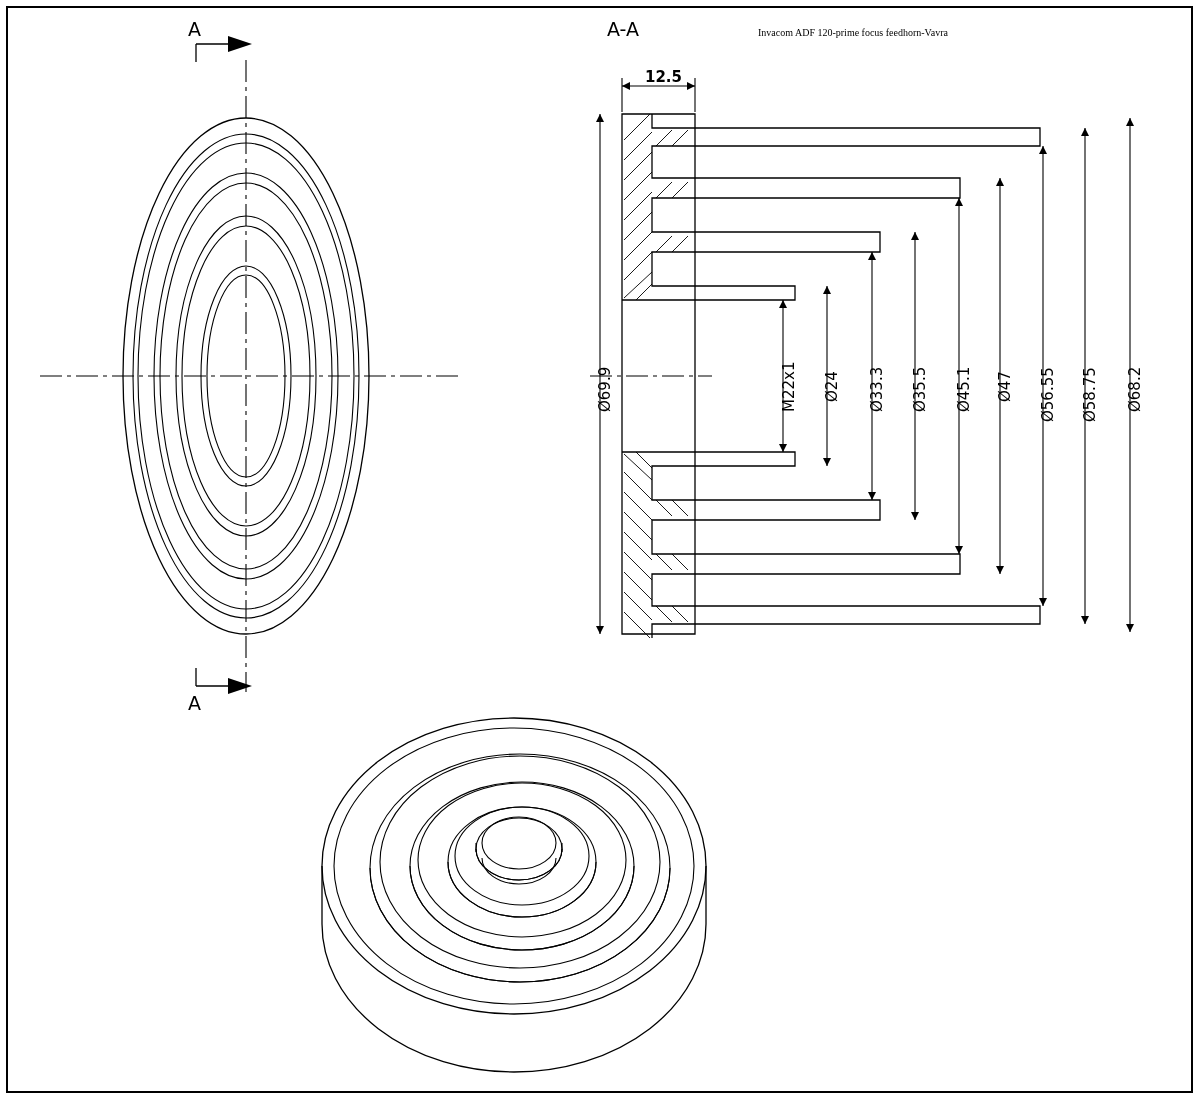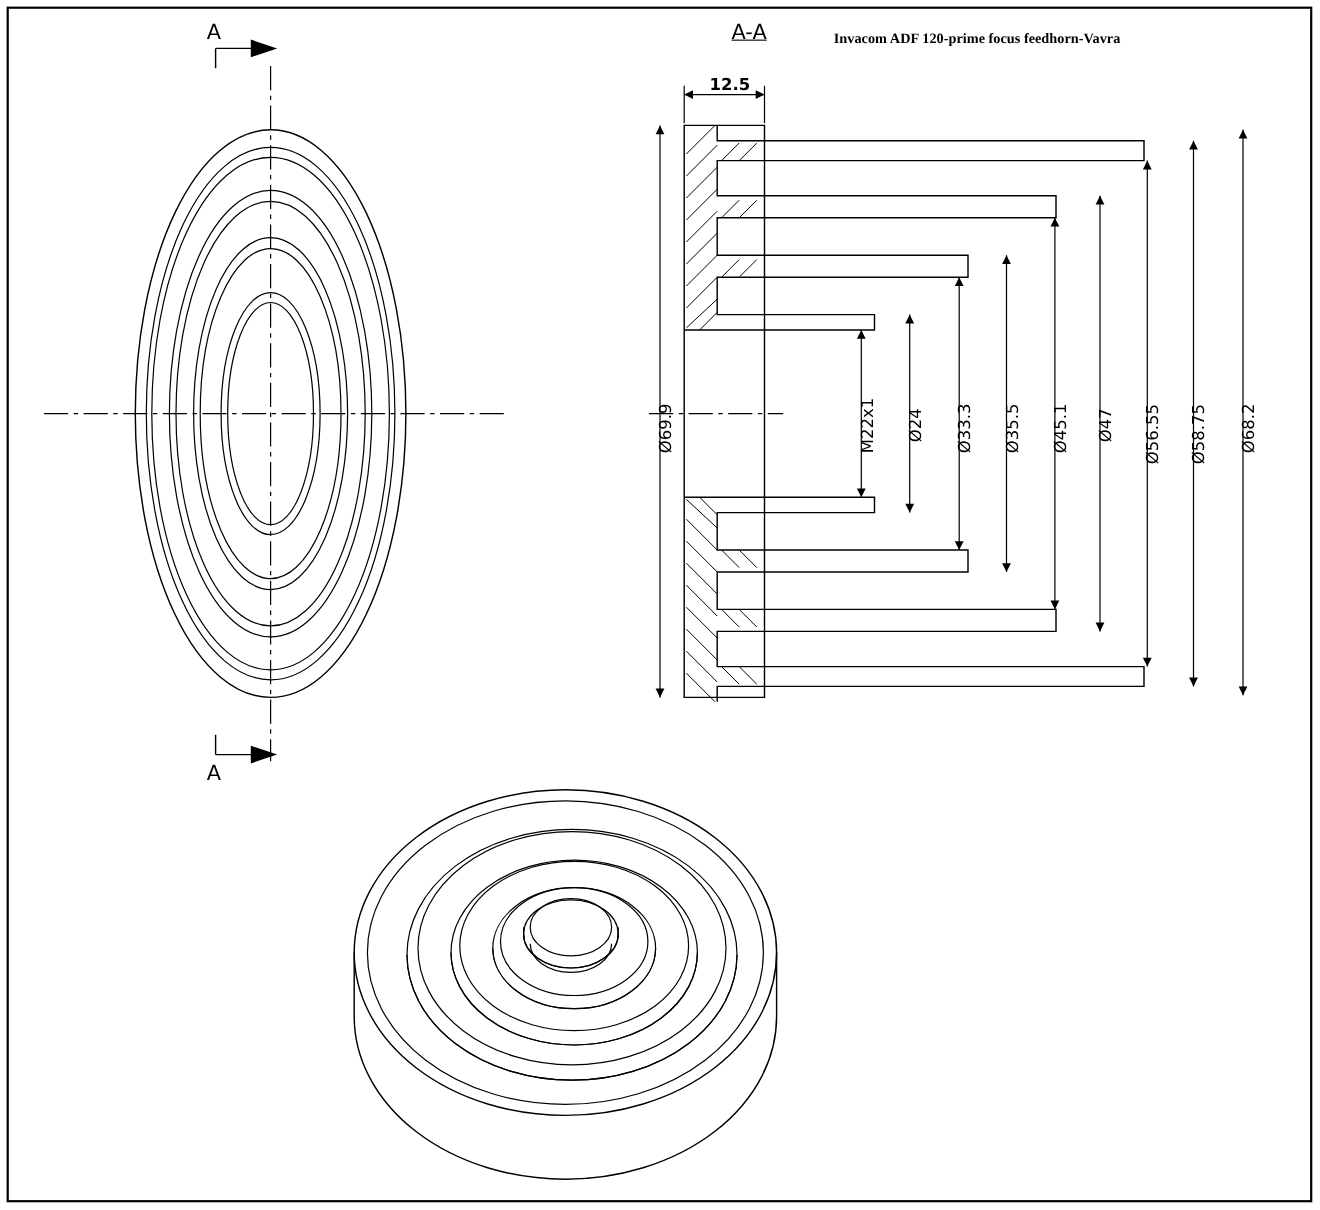--- a/index.html
+++ b/index.html
@@ -22,22 +22,22 @@
     left: 6px;
     top: 6px;
     width: 1187px;
     height: 1087px;
     border: 2px solid #000;
     box-sizing: border-box;
   }
   .title-text {
     position: absolute;
     font-family: "Liberation Serif", serif;
-    font-weight: bold;
-    font-size: 13px;
+    font-weight: normal;
+    font-size: 10px;
     color: #000;
     white-space: nowrap;
   }
   .sec-label {
     position: absolute;
     font-family: "DejaVu Sans", sans-serif;
     font-size: 19px;
     color: #000;
     white-space: nowrap;
   }
@@ -224,21 +224,21 @@
       <ellipse class="thin" cx="519" cy="843" rx="37" ry="26"></ellipse>
       <path class="thin" d="M476 849 A43 31 0 0 0 562 849"></path>
       <path class="thin" d="M482 858 A37 26 0 0 0 556 858"></path>
       <line class="thin" x1="476" y1="843" x2="476" y2="852"></line>
       <line class="thin" x1="562" y1="843" x2="562" y2="852"></line>
     </g>
   </svg>
 
   <div class="title-text" style="left:758px; top:27px;">Invacom ADF 120-prime focus feedhorn-Vavra</div>
 
-  <div class="sec-label" style="left:665px; top:18px;text-decoration:underline;">A-A</div>
+  <div class="sec-label" style="left:607px; top:18px;">A-A</div>
 
   <div class="sec-label" style="left:188px; top:18px;">A</div>
 
   <div class="sec-label" style="left:188px; top:692px;">A</div>
 
   <div class="dim-text" style="left:645px; top:68px;font-weight:bold;">12.5</div>
 
   <div class="dim-text vtext" style="left:596px; top:412px;">Ø69.9</div>
 
   <div class="dim-text vtext" style="left:780px; top:412px;">M22x1</div>

